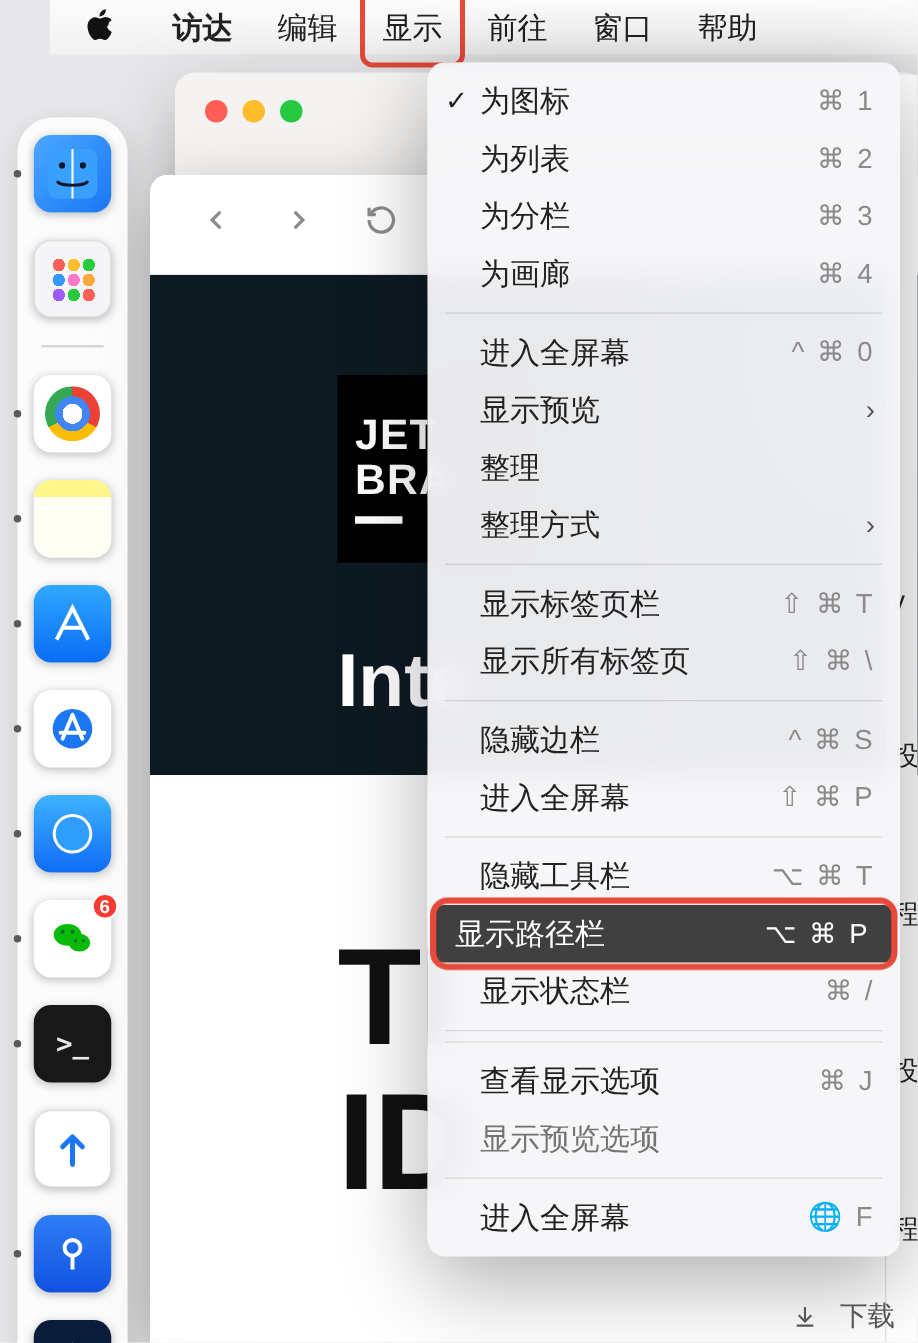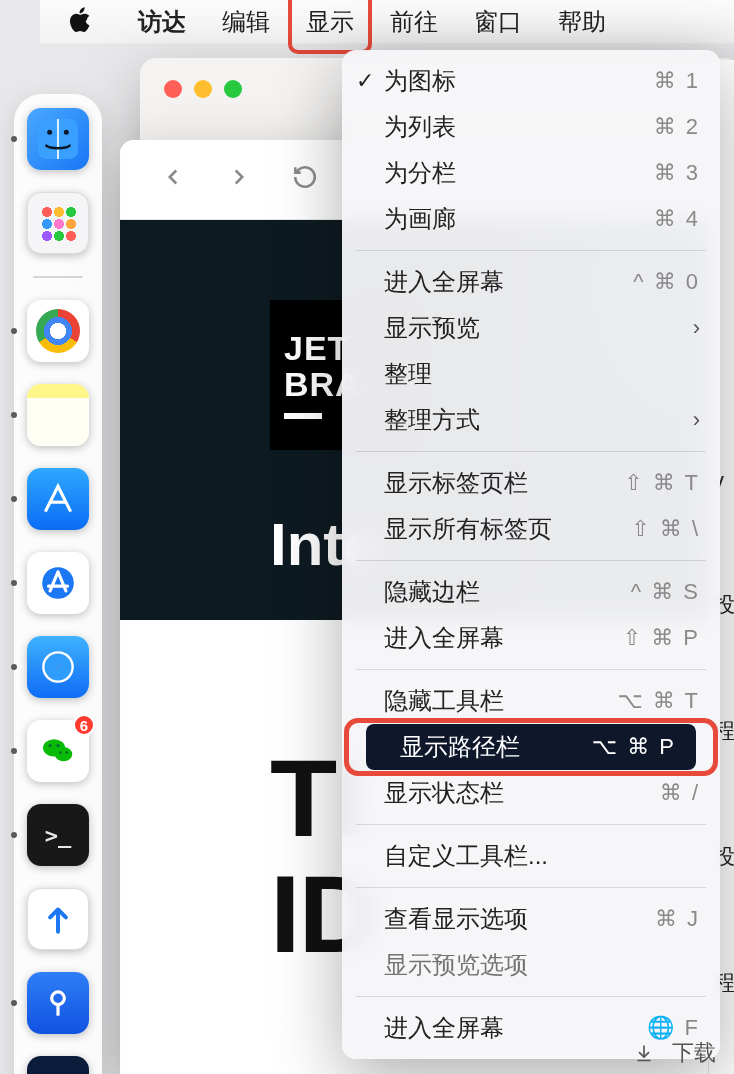--- a/index.html
+++ b/index.html
@@ -183,22 +183,22 @@
     position:absolute; left:14px; font-size:22px;
   }
   .menu-item .sc {
     margin-left:auto; font-size:22px; color:#8a8a8a; letter-spacing:2px;
     font-weight:400;
   }
   .menu-item .sub {
     margin-left:auto; font-size:22px; color:#555;
   }
   .menu-item.highlighted {
-    background:#0f172a; color:#fff; border-radius:8px; margin:0 24px;
-    padding-left:34px;
+    background:#404040; color:#fff; border-radius:8px; margin:0 4px;
+    padding-left:18px;
   }
   .menu-item.highlighted .sc { color:#fff; }
   .row-box {
     position:absolute; left:344px; width:374px;
     border: 5px solid #e74a3b; border-radius: 14px; pointer-events:none;
   }
 </style>
 </head>
 <body>
 
@@ -416,25 +416,20 @@
       <span>显示路径栏</span>
       <span class="sc">⌥ ⌘ P</span>
     </div>
     <div class="menu-item">
       <span>显示状态栏</span>
       <span class="sc">⌘ /</span>
     </div>
   </div>
   <div class="menu-sep"></div>
 
-  <div class="menu-group">
-    <div class="menu-item">
-      <span>自定义工具栏...</span>
-    </div>
-  </div>
   <div class="menu-sep"></div>
 
   <div class="menu-group">
     <div class="menu-item">
       <span>查看显示选项</span>
       <span class="sc">⌘ J</span>
     </div>
     <div class="menu-item disabled">
       <span>显示预览选项</span>
     </div>

